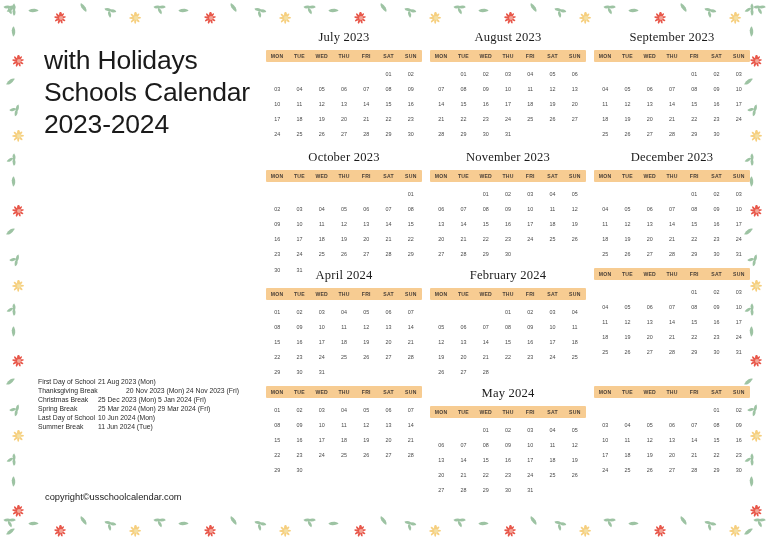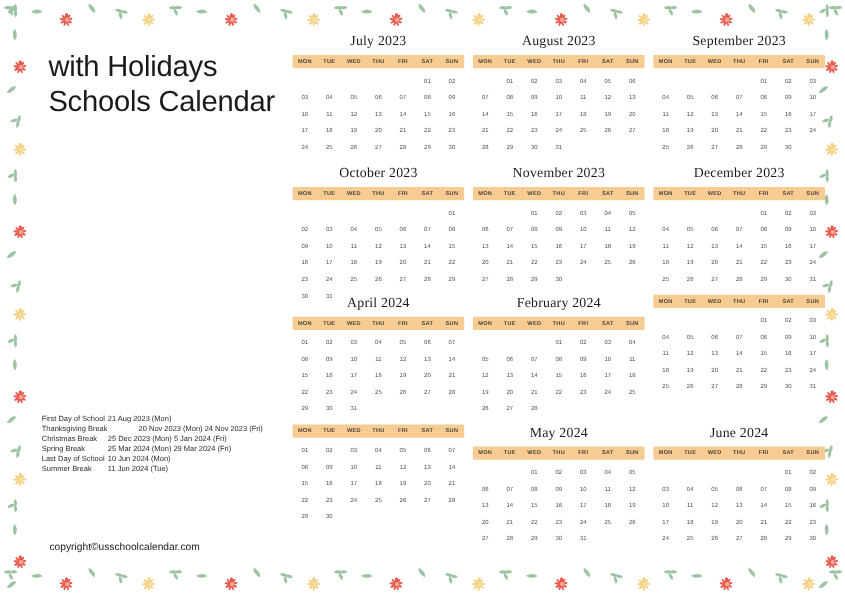--- a/index.html
+++ b/index.html
@@ -713,20 +713,21 @@
         <i style="background: rgb(232, 87, 74); height: 5.98px; width: 2.21px; margin-left: -1.105px; margin-top: -5.98px; transform: rotate(280deg);"></i>
         <i style="background: rgb(232, 87, 74); height: 5.98px; width: 2.21px; margin-left: -1.105px; margin-top: -5.98px; transform: rotate(320deg);"></i>
         <div class="core" style="background: rgb(242, 167, 154);"></div>
       </div>
       <div class="leaf" style="background: rgb(157, 195, 163); transform: rotate(120deg); position: absolute; top: 529px; left: 6px;"></div>
     </div>
 
   <div class="title">
     <div>with Holidays</div>
     <div>Schools Calendar</div>
+    <div>2023-2024</div>
   </div>
 
   <div class="legend" id="legend">
       <div class="legend-row">
         <span class="legend-label">First Day of School</span>
         <span class="legend-val">21 Aug 2023 (Mon)</span>
       </div>
       <div class="legend-row wide">
         <span class="legend-label">Thanksgiving Break</span>
         <span class="legend-val">20 Nov 2023 (Mon) 24 Nov 2023 (Fri)</span>
@@ -1270,21 +1271,20 @@
             <div class="cell">25</div>
             <div class="cell">26</div>
             <div class="cell">27</div>
             <div class="cell">28</div>
             <div class="cell">29</div>
             <div class="cell">30</div>
             <div class="cell">31</div>
           </div>
         </div>
         <div class="month r3">
-          <div class="m-title">June 2024</div>
           <div class="m-head">
             <span>MON</span>
             <span>TUE</span>
             <span>WED</span>
             <span>THU</span>
             <span>FRI</span>
             <span>SAT</span>
             <span>SUN</span>
           </div>
           <div class="m-grid">

